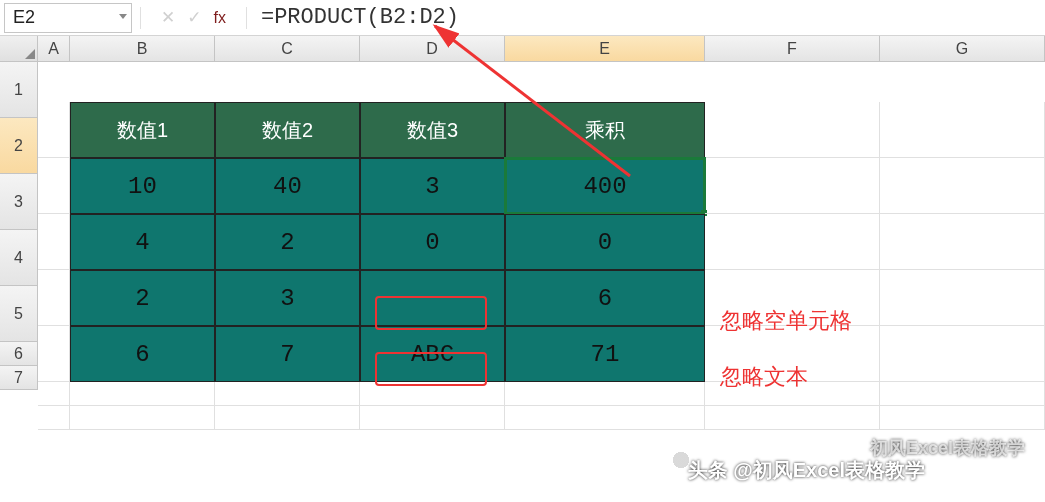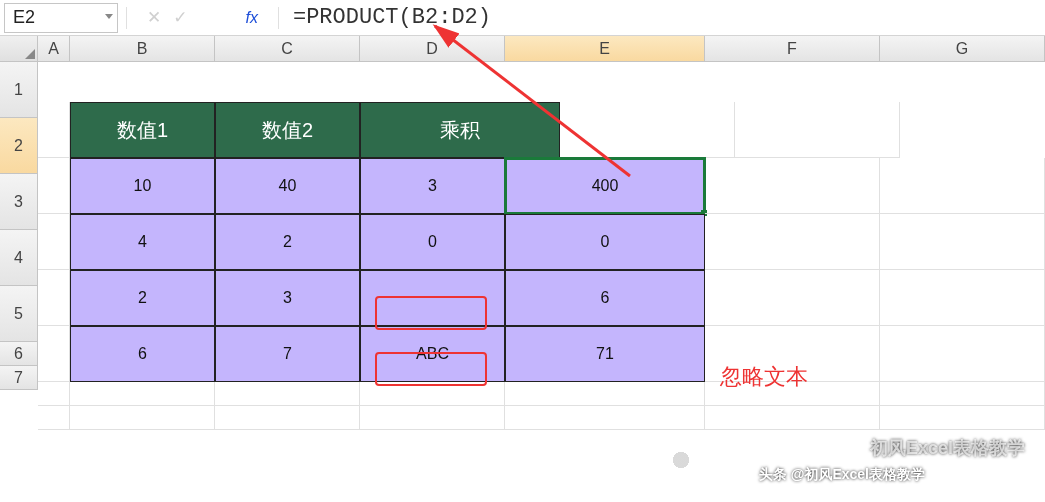--- a/index.html
+++ b/index.html
@@ -1,24 +1,24 @@
 <!DOCTYPE html>
 <html><head>
 <meta charset="utf-8">
 <style>
 * { box-sizing: border-box; margin: 0; padding: 0; }
 body { font-family: "Microsoft YaHei", Arial, sans-serif; background: #fff; width: 1045px; height: 502px; overflow: hidden; position: relative; }
 
 
 .formula-bar { display: flex; align-items: center; height: 36px; border-bottom: 1px solid #d4d4d4; background: #fff; }
-.name-box { width: 114px; height: 30px; border: 1px solid #c6c6c6; margin: 2px 2px 2px 4px; display: flex; align-items: center; padding-left: 8px; font-size: 18px; color: #222; position: relative; }
+.name-box { width: 128px; height: 30px; border: 1px solid #c6c6c6; margin: 2px 2px 2px 4px; display: flex; align-items: center; padding-left: 8px; font-size: 18px; color: #222; position: relative; }
 .name-box .dd { position: absolute; right: 4px; top: 10px; width: 0; height: 0; border-left: 4px solid transparent; border-right: 4px solid transparent; border-top: 5px solid #888; }
 .fb-icons { display: flex; align-items: center; gap: 12px; padding: 0 14px; color: #bbb; font-size: 17px; }
 .fb-icons .cancel, .fb-icons .enter { color: #d0d0d0; }
-.fb-icons .fx { font-style: italic; color: #1d4ed8; font-size: 16px; margin-left: 46px; }
+.fb-icons .fx { color: #7f1d1d; font-size: 16px; }
 .fb-sep { width: 1px; height: 22px; background: #e0e0e0; margin: 0 6px; }
 .formula-input { flex: 1; font-family: "Courier New", monospace; font-size: 22px; color: #333; padding-left: 8px; }
 
 
 .sheet { position: relative; }
 .col-headers { display: flex; height: 26px; background: #e6e6e6; }
 .corner { width: 38px; background: linear-gradient(to bottom, #f0f0f0, #e0e0e0); border-right: 1px solid #c4c4c4; border-bottom: 1px solid #c4c4c4; position: relative; }
 .corner::after { content: ""; position: absolute; right: 2px; bottom: 2px; width: 0; height: 0; border-left: 10px solid transparent; border-bottom: 10px solid #888; }
 .col-h { border-right: 1px solid #c4c4c4; border-bottom: 1px solid #c4c4c4; display: flex; align-items: center; justify-content: center; color: #444; font-size: 16px; background: linear-gradient(to bottom, #f4f4f4, #e4e4e4); }
 .col-A { width: 32px; } .col-B { width: 145px; } .col-C { width: 145px; } .col-D { width: 145px; } .col-E { width: 200px; } .col-F { width: 175px; } .col-G { width: 165px; }
@@ -27,34 +27,34 @@
 .rows { display: flex; flex-direction: column; }
 .row { display: flex; }
 .row-h { width: 38px; display: flex; align-items: center; justify-content: center; background: linear-gradient(to bottom, #f4f4f4, #e4e4e4); border-right: 1px solid #c4c4c4; border-bottom: 1px solid #c4c4c4; color: #444; font-size: 16px; }
 .row-h.active { background: linear-gradient(to bottom, #fce8c0, #f9d9a0); }
 .cell { border-right: 1px solid #e0e0e0; border-bottom: 1px solid #e0e0e0; position: relative; margin-top: 40px; }
 
 .h1 { height: 56px; } .h2 { height: 56px; } .h3 { height: 56px; } .h4 { height: 56px; } .h5 { height: 56px; } .h6 { height: 24px; } .h7 { height: 24px; }
 
 
 .tbl-header { background: #2e6b4b; color: #fff; font-size: 20px; display: flex; align-items: center; justify-content: center; border: 1px solid #222; }
-.tbl-cell { display: flex; align-items: center; justify-content: center; font-size: 16px; font-family: Liberation Sans, sans-serif; color: #111; border: 1px solid #222; background: #c4b5fd; }
+.tbl-cell { display: flex; align-items: center; justify-content: center; font-size: 24px; font-family: Liberation Mono, monospace; color: #111; border: 1px solid #222; background: #0f766e; }
 
 
 .active-cell { outline: 3px solid #1a7a3a; outline-offset: -2px; }
 .fill-handle { position: absolute; right: -3px; bottom: -3px; width: 6px; height: 6px; background: #1a7a3a; }
 
 
 .red-box { position: absolute; border: 2px solid #e33; border-radius: 4px; pointer-events: none; }
 .red-text { position: absolute; color: #e33; font-size: 22px; font-family: "Microsoft YaHei", sans-serif; }
 .red-arrow { position: absolute; pointer-events: none; }
 
 
 .wm { position: absolute; right: 20px; color: rgba(255,255,255,0.7); text-shadow: 0 0 3px rgba(0,0,0,0.8); font-size: 18px; font-weight: bold; }
-.wm2 { position: absolute; right: 120px; bottom: 18px; color: #fff; text-shadow: 0 0 3px rgba(0,0,0,0.9); font-size: 14px; font-weight: bold; }
+.wm2 { position: absolute; right: 120px; bottom: 18px; color: #fff; text-shadow: 0 0 3px rgba(0,0,0,0.9); font-size: 20px; font-weight: bold; }
 .wm-dots { position: absolute; right: 350px; bottom: 28px; width: 28px; height: 28px; background: radial-gradient(circle, rgba(180,180,180,0.5) 40%, transparent 41%); border-radius: 50%; }
 </style>
 </head>
 <body>
 
 <div class="formula-bar">
   <div class="name-box">
     <span>E2</span>
     <span class="dd"></span>
   </div>
@@ -80,20 +80,21 @@
     <div class="col-h col-G">G</div>
   </div>
 
   <div class="rows">
 
     <div class="row h1">
       <div class="row-h h1">1</div>
       <div class="cell col-A h1"></div>
       <div class="cell col-B h1 tbl-header">数值1</div>
       <div class="cell col-C h1 tbl-header">数值2</div>
+      <div class="cell col-D h1 tbl-header">数值3</div>
       <div class="cell col-E h1 tbl-header">乘积</div>
       <div class="cell col-F h1"></div>
       <div class="cell col-G h1"></div>
     </div>
 
     <div class="row h2">
       <div class="row-h h2 active">2</div>
       <div class="cell col-A h2"></div>
       <div class="cell col-B h2 tbl-cell">10</div>
       <div class="cell col-C h2 tbl-cell">40</div>
@@ -167,18 +168,19 @@
 
   <svg class="red-arrow" style="left:410px; top:-20px; width:280px; height:180px;">
     <defs>
         <marker id="ah" markerWidth="10" markerHeight="10" refX="8" refY="3" orient="auto">
           <path d="M0,0 L0,6 L9,3 z" fill="#e33"></path>
         </marker>
       </defs>
     <line x1="220" y1="160" x2="25" y2="10" stroke="#e33" stroke-width="3" marker-end="url(#ah)"></line>
   </svg>
 
+  <div class="red-text" style="left:720px; top:270px;">忽略空单元格</div>
   <div class="red-text" style="left:720px; top:326px;">忽略文本</div>
 </div>
 
 <div class="wm-dots"></div>
 <div class="wm" style="bottom:42px;">初风Excel表格教学</div>
 <div class="wm2">头条 @初风Excel表格教学</div>
 
 </body></html>

